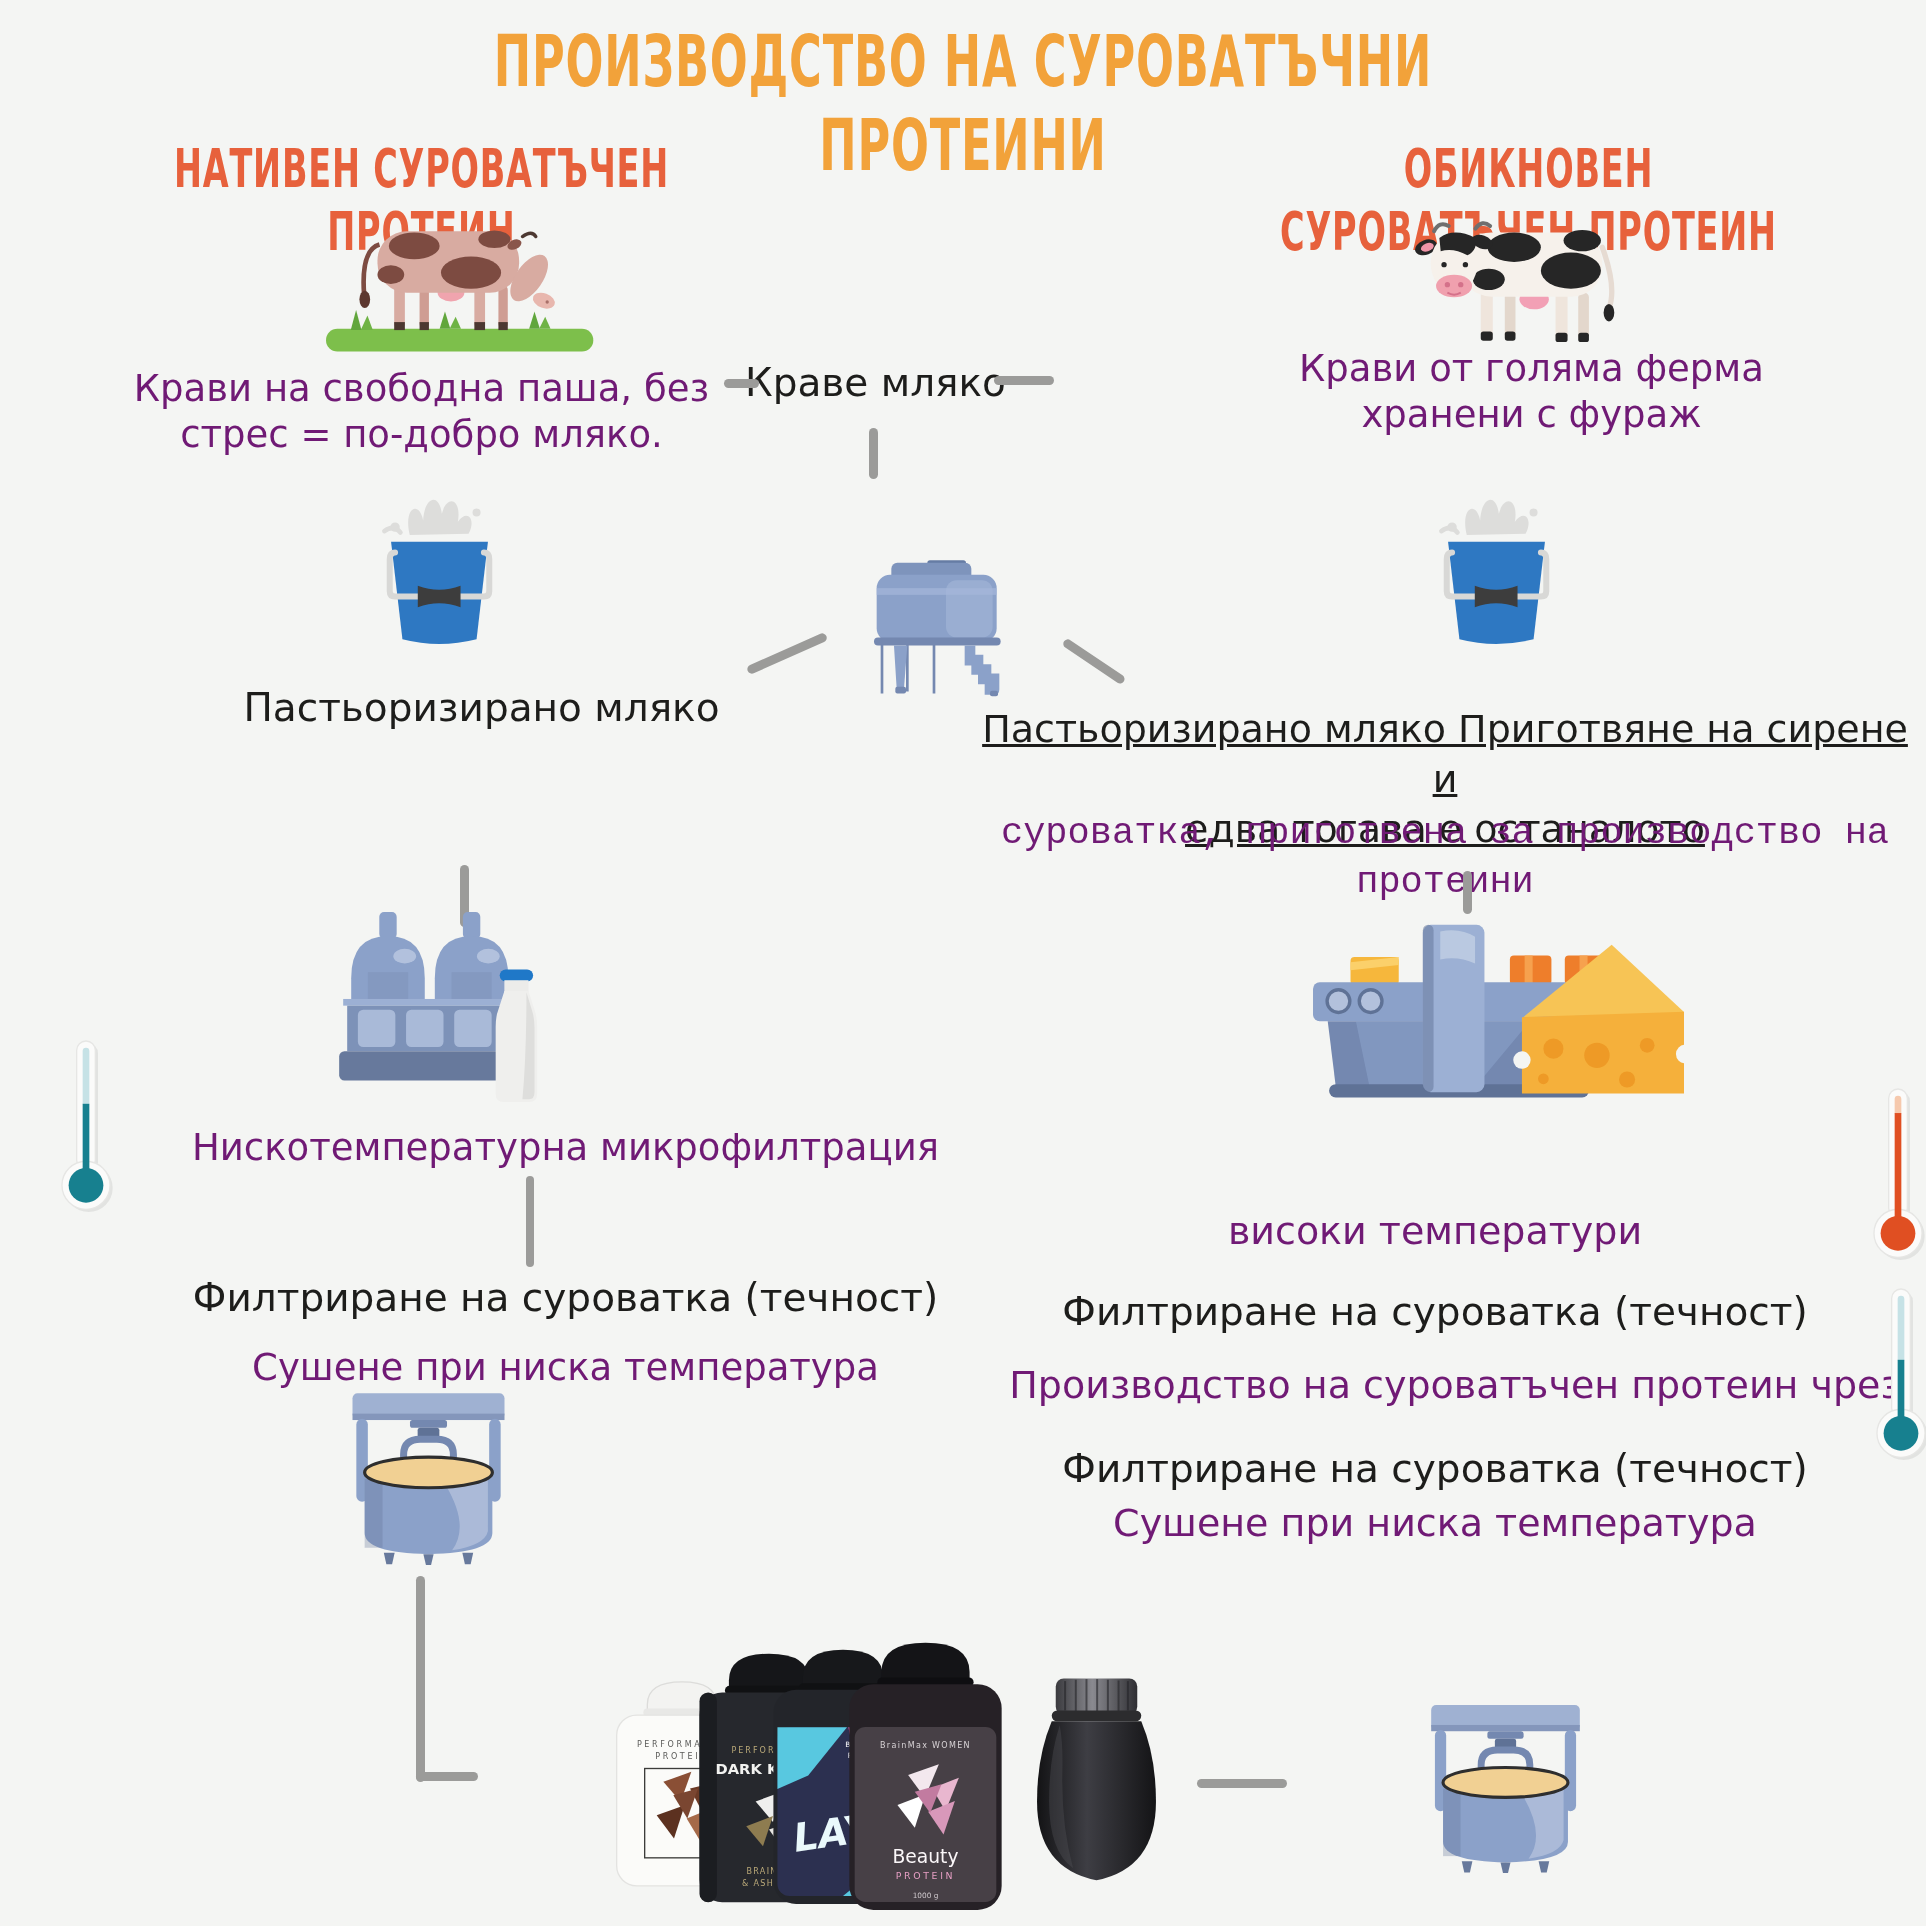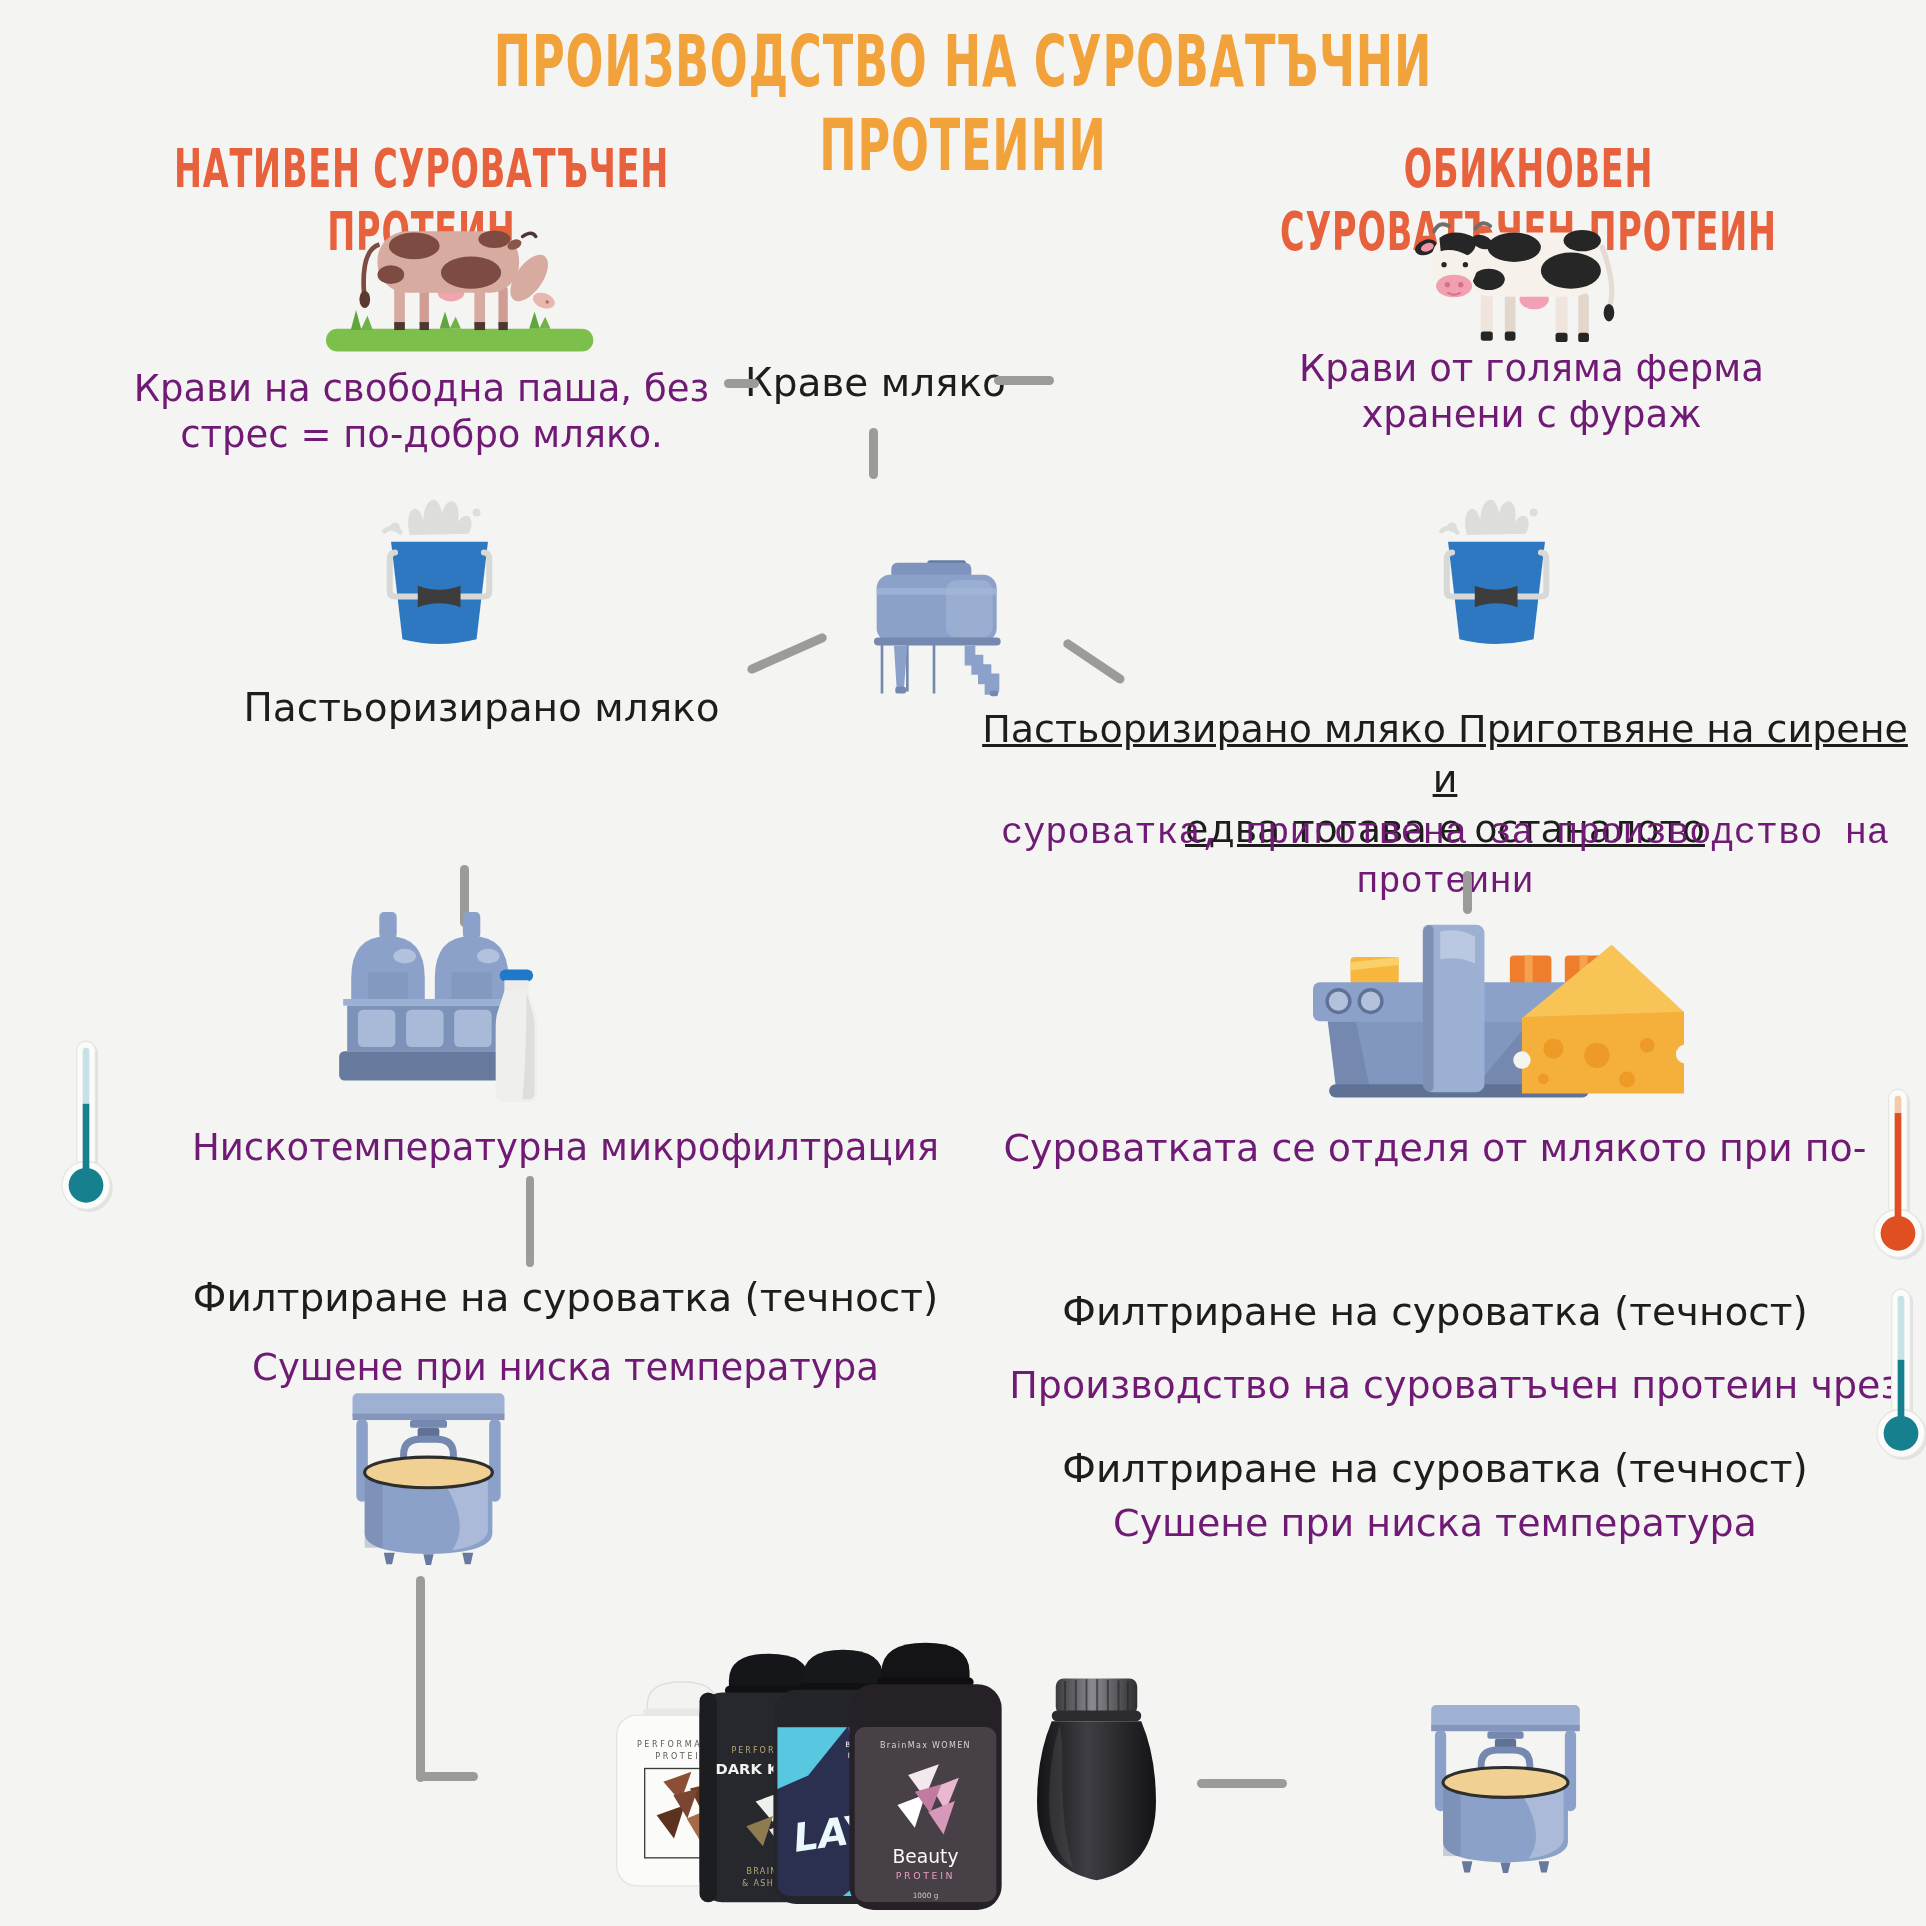--- a/index.html
+++ b/index.html
@@ -215,21 +215,21 @@
       <circle cx="365" cy="195" r="15" fill="#ee9a26"></circle>
       <circle cx="430" cy="205" r="19" fill="#ee9a26"></circle>
       <circle cx="505" cy="190" r="11" fill="#ee9a26"></circle>
       <circle cx="475" cy="241" r="12" fill="#ee9a26"></circle>
       <circle cx="350" cy="240" r="8" fill="#ee9a26"></circle>
       <circle cx="318" cy="212" r="13" fill="#f4f5f3"></circle>
       <circle cx="562" cy="203" r="14" fill="#f4f5f3"></circle>
     </g>
   </svg>
 
-  <div class="txt teal" style="left:950px;top:1126px;width:970px;font-size:38px;">Суроватката се отделя от млякото при по-</div>
+  <div class="txt teal" style="left:950px;top:1209px;width:970px;font-size:38px;">високи температури</div>
   <div class="txt blk" style="left:950px;top:1289px;width:970px;font-size:39px;">Филтриране на суроватка (течност)</div>
   <div class="txt teal" style="left:970px;top:1363px;width:970px;font-size:38px;">Производство на суроватъчен протеин чрез</div>
   <div class="txt blk" style="left:950px;top:1446px;width:970px;font-size:39px;">Филтриране на суроватка (течност)</div>
   <div class="txt teal" style="left:950px;top:1501px;width:970px;font-size:38px;">Сушене при ниска температура</div>
 
   <svg style="left:59px;top:1037px" width="54" height="175" viewBox="0 0 80 262">
     <rect x="30" y="10" width="28" height="192" rx="14" fill="#00000012"></rect>
     <circle cx="44" cy="226" r="36" fill="#00000012"></circle>
     <rect x="26" y="6" width="28" height="192" rx="14" fill="#fbfbfa" stroke="#e6e6e4" stroke-width="2"></rect>
     <circle cx="40" cy="222" r="36" fill="#fbfbfa" stroke="#e6e6e4" stroke-width="2"></circle>

